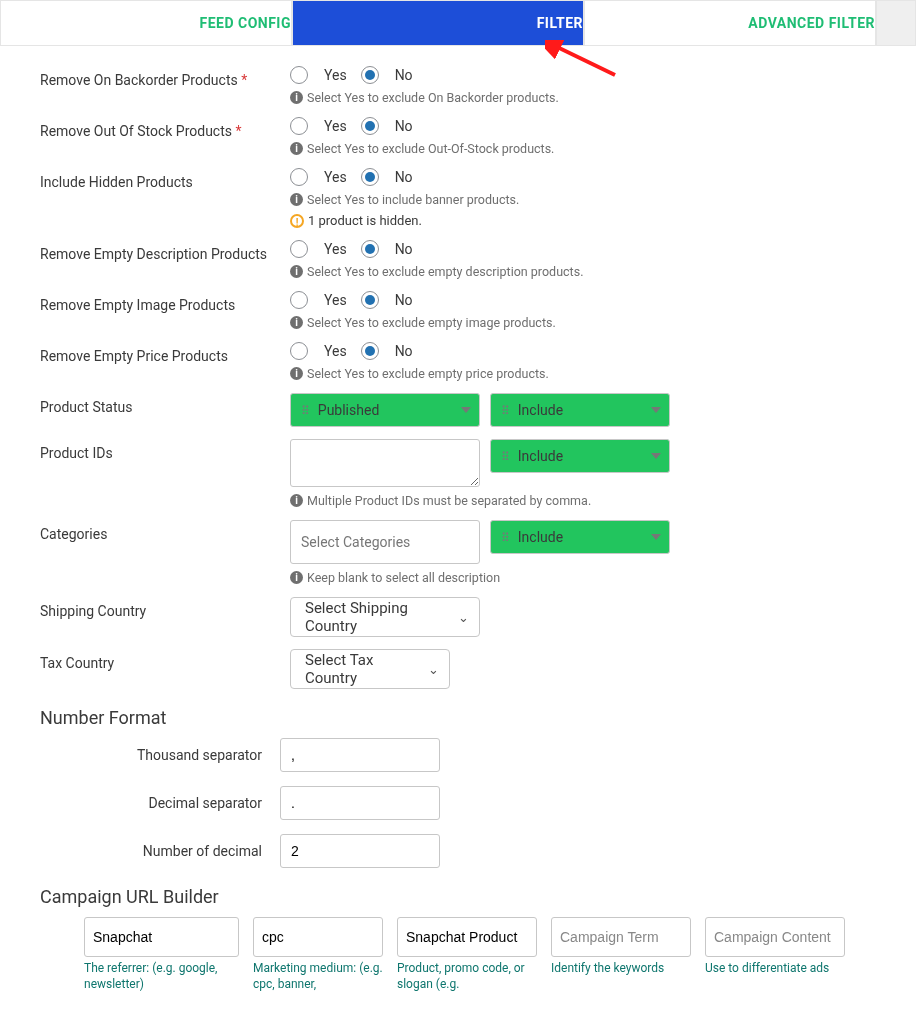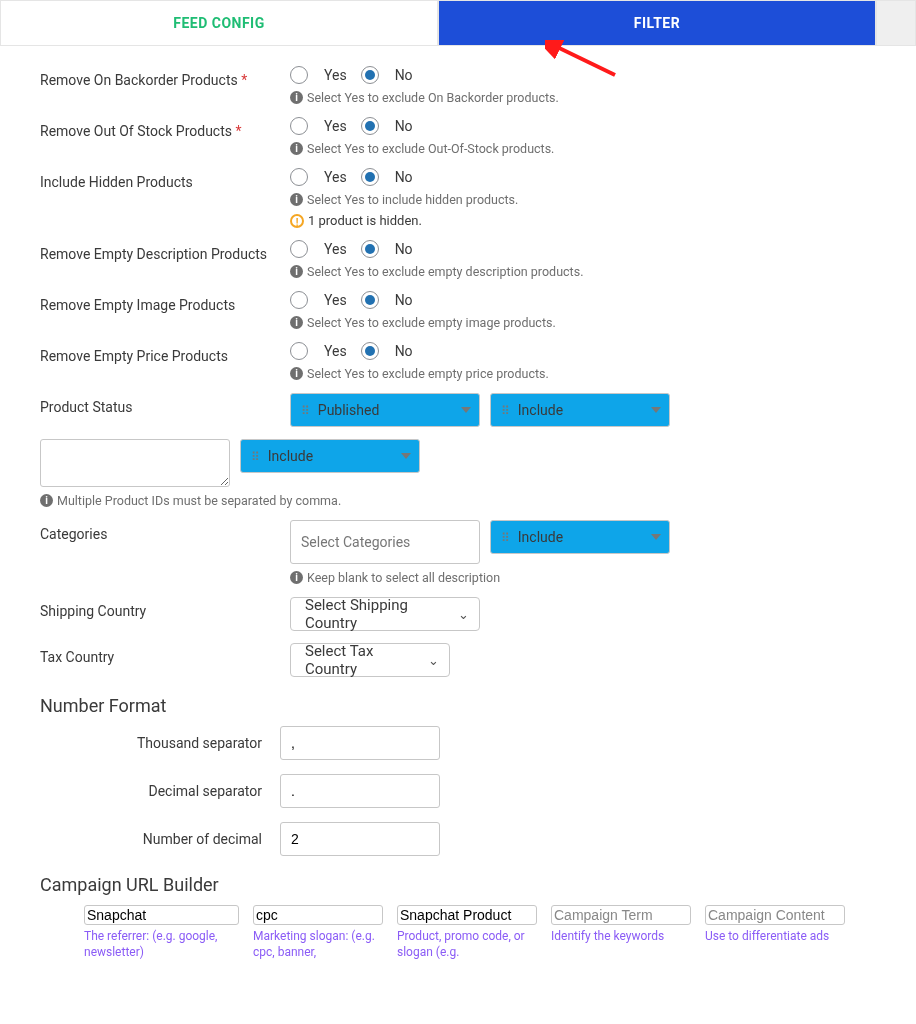--- a/index.html
+++ b/index.html
@@ -7,21 +7,21 @@
     font-family: -apple-system, BlinkMacSystemFont, "Segoe UI", Roboto, Helvetica, Arial, sans-serif;
     font-size: 14px;
     color: #3a3a3a;
     background: #ffffff;
     width: 916px;
   }
   
   .tabs { display:flex; border-bottom:1px solid #e5e5e5; }
   .tab {
     flex:1;
-    text-align:center;
+    text-align:right;
     padding:14px 0;
     font-weight:700;
     letter-spacing:.5px;
     color:#1fbd74;
     background:#ffffff;
     border:1px solid #e5e5e5;
     border-bottom:none;
     cursor:pointer;
   }
   .tab.active { background:#1d4ed8; color:#ffffff; }
@@ -57,21 +57,21 @@
     width:13px;height:13px;border-radius:50%;background:#6f6f6f;color:#fff;
     font-size:10px;line-height:13px;text-align:center;font-weight:700;display:inline-block;
   }
   .warn { font-size:13px; color:#3a3a3a; margin-top:6px; display:flex; align-items:center; gap:4px;}
   .warn-icon {
     width:14px;height:14px;border:2px solid #f5a623;border-radius:50%;color:#f5a623;
     font-size:10px;line-height:14px;text-align:center;font-weight:700;display:inline-block;
   }
   
   .select-box {
-    border:1px solid #c7c7c7;border-radius:3px;background:#0ea5e9;
+    border:1px solid #c7c7c7;border-radius:3px;background:#22c55e;
     height:34px;padding:0 28px 0 10px;display:flex;align-items:center;gap:6px;
     position:relative;min-width:180px;cursor:pointer;
   }
   .select-box .chev {
     position:absolute;right:8px;top:50%;transform:translateY(-50%);
     width:0;height:0;border-left:5px solid transparent;border-right:5px solid transparent;
     border-top:6px solid #777;
   }
   .drag-dots::before {
     content:"⠿";font-size:12px;color:#777;margin-right:2px;
@@ -80,47 +80,48 @@
   .textarea-box {
     border:1px solid #c7c7c7;border-radius:3px;background:#fff;
     width:190px;height:48px;resize:both;
   }
   .cat-select {
     border:1px solid #c7c7c7;border-radius:3px;background:#fff;
     width:190px;height:44px;display:flex;align-items:center;padding:0 10px;color:#777;cursor:pointer;
   }
   .big-select {
     border:1px solid #c7c7c7;border-radius:4px;background:#fff;
-    height:34px;padding:0 30px 0 14px;display:flex;align-items:center;position:relative;
+    height:40px;padding:0 30px 0 14px;display:flex;align-items:center;position:relative;
     font-size:15px;color:#3a3a3a;cursor:pointer;width:190px;
   }
   .big-select .chev2 {
     position:absolute;right:10px;top:50%;transform:translateY(-50%);
     font-size:13px;color:#555;
   }
   .section-title { font-size:18px;color:#3a3a3a;margin:18px 0 10px 0; }
   .sub-row { display:flex; align-items:center; margin-bottom:14px; }
   .sub-label { width:240px; text-align:right; padding-right:18px; font-size:14px;color:#3a3a3a;}
   .text-input {
     border:1px solid #c7c7c7;border-radius:3px;height:34px;width:160px;padding:0 10px;font-size:14px;
   }
   .utm-row { display:flex; gap:14px; margin-left:44px; }
   .utm-col { width:155px; }
   .utm-input {
-    border:1px solid #c7c7c7;border-radius:3px;height:20px;width:100%;padding:0 2px;font-size:14px;
+    border:1px solid #c7c7c7;border-radius:3px;height:40px;width:100%;padding:0 8px;font-size:14px;
   }
   .utm-input::placeholder { color:#888; }
-  .utm-hint { font-size:12px;color:#8b5cf6;margin-top:4px;line-height:1.3; }
+  .utm-hint { font-size:12px;color:#0f766e;margin-top:4px;line-height:1.3; }
 </style>
 </head>
 <body>
 
 <div class="tabs">
   <div class="tab">FEED CONFIG</div>
   <div class="tab active">FILTER</div>
+  <div class="tab">ADVANCED FILTER</div>
   <div class="tab extra"></div>
 </div>
 
 <svg class="arrow" width="80" height="40">
   <defs>
     <marker id="ah" markerWidth="10" markerHeight="10" refX="2" refY="3" orient="auto">
       <path d="M0,0 L0,6 L8,3 z" fill="#ff1a1a"></path>
     </marker>
   </defs>
   <line x1="70" y1="35" x2="8" y2="5" stroke="#ff1a1a" stroke-width="4" marker-end="url(#ah)"></line>
@@ -180,21 +181,21 @@
             <span class="radio-mock"></span>
             <span>Yes</span>
           </label>
         <label>
             <span class="radio-mock checked"></span>
             <span>No</span>
           </label>
       </div>
       <div class="hint">
           <span class="info-icon">i</span>
-          <span>Select Yes to include hidden products.</span>
+          <span>Select Yes to include banner products.</span>
         </div>
       <div class="warn">
           <span class="warn-icon">!</span>
           <span>1 product is hidden.</span>
         </div>
     </div>
   </div>
 
   <div class="form-row">
     <div class="form-label">Remove Empty Description Products</div>
@@ -268,20 +269,21 @@
         <div class="select-box" style="width:110px">
           <span class="drag-dots"></span>
           <span>Include</span>
             <span class="chev"></span>
         </div>
       </div>
     </div>
   </div>
 
   <div class="form-row">
+    <div class="form-label">Product IDs</div>
     <div class="form-field">
       <div class="pair-row">
         <textarea class="textarea-box" style=""></textarea>
         <div class="select-box" style="width:110px">
           <span class="drag-dots"></span>
           <span>Include</span>
             <span class="chev"></span>
         </div>
       </div>
       <div class="hint">
@@ -346,21 +348,21 @@
 
   <div class="section-title">Campaign URL Builder</div>
 
   <div class="utm-row">
     <div class="utm-col">
       <input class="utm-input" value="Snapchat" style="">
       <div class="utm-hint">The referrer: (e.g. google, newsletter)</div>
     </div>
     <div class="utm-col" style="width:130px">
       <input class="utm-input" value="cpc" style="">
-      <div class="utm-hint">Marketing slogan: (e.g. cpc, banner,</div>
+      <div class="utm-hint">Marketing medium: (e.g. cpc, banner,</div>
     </div>
     <div class="utm-col" style="width:140px">
       <input class="utm-input" value="Snapchat Product" style="">
       <div class="utm-hint">Product, promo code, or slogan (e.g.</div>
     </div>
     <div class="utm-col" style="width:140px">
       <input class="utm-input" placeholder="Campaign Term" style="">
       <div class="utm-hint">Identify the keywords</div>
     </div>
     <div class="utm-col" style="width:140px">

